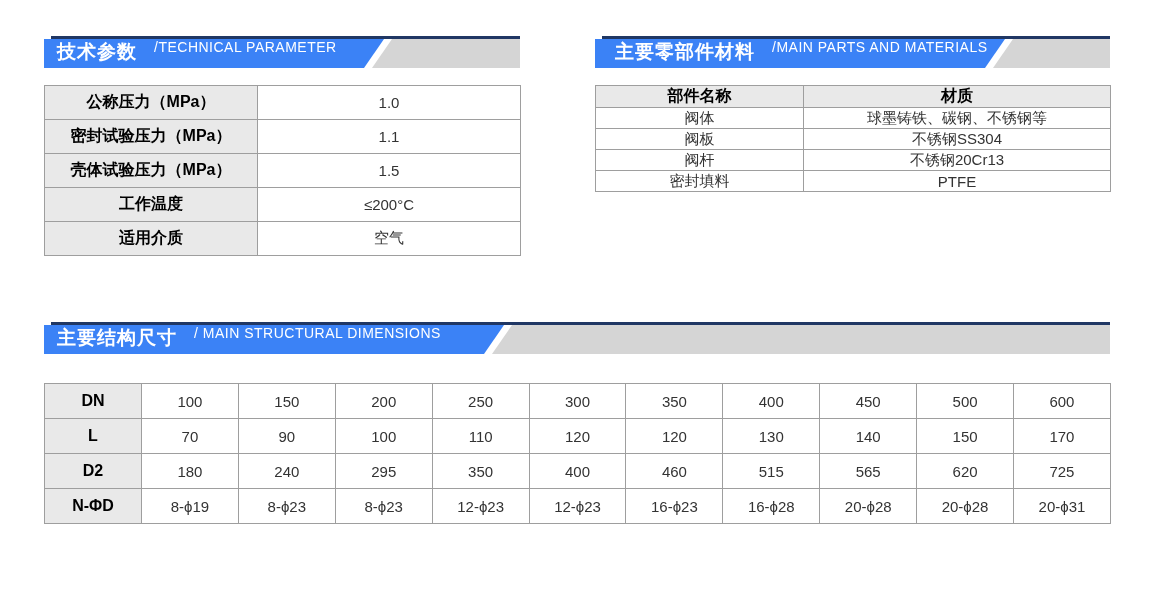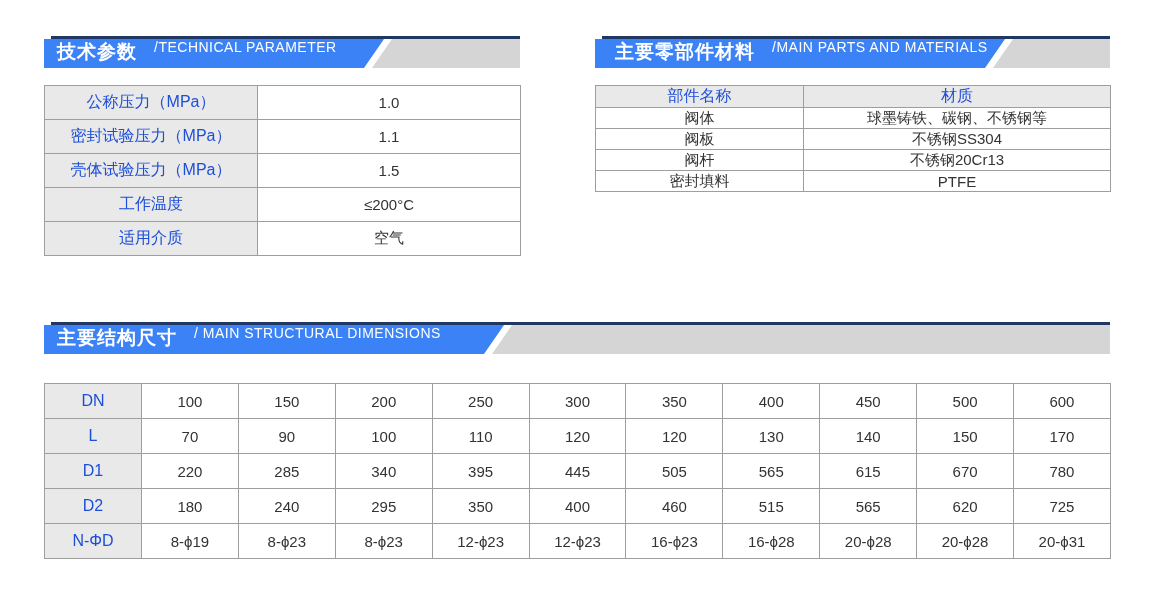--- a/index.html
+++ b/index.html
@@ -34,21 +34,21 @@
 
   
   table {
     position:absolute; border-collapse:collapse; table-layout:fixed;
     background:#fff;
   }
   td,th {
     border:1px solid #9e9e9e; text-align:center; vertical-align:middle;
     overflow:hidden; white-space:nowrap;
   }
-  .lbl { background:#e9e9e9; font-weight:normal; font-size:16px; color:#1d4ed8; }
+  .lbl { background:#e9e9e9; font-weight:bold; font-size:16px; color:#000000; }
   .val { background:#ffffff; font-weight:normal; font-size:15px; color:#333; }
 
   #technical-table  { left:44px;  top:85px;  width:476px; }
   #technical-table td { height:34px; }
 
   #materials-table  { left:595px; top:85px;  width:515px; }
   #materials-table td, #materials-table th { height:21px; }
 
   #dimensions-table { left:44px;  top:383px; width:1066px; }
   #dimensions-table td, #dimensions-table th { height:35px; font-size:15px; }
@@ -192,33 +192,20 @@
         <td class="val">100</td>
         <td class="val">110</td>
         <td class="val">120</td>
         <td class="val">120</td>
         <td class="val">130</td>
         <td class="val">140</td>
         <td class="val">150</td>
         <td class="val">170</td>
       </tr>
       <tr>
-        <th class="lbl">D1</th>
-        <td class="val">220</td>
-        <td class="val">285</td>
-        <td class="val">340</td>
-        <td class="val">395</td>
-        <td class="val">445</td>
-        <td class="val">505</td>
-        <td class="val">565</td>
-        <td class="val">615</td>
-        <td class="val">670</td>
-        <td class="val">780</td>
-      </tr>
-      <tr>
         <th class="lbl">D2</th>
         <td class="val">180</td>
         <td class="val">240</td>
         <td class="val">295</td>
         <td class="val">350</td>
         <td class="val">400</td>
         <td class="val">460</td>
         <td class="val">515</td>
         <td class="val">565</td>
         <td class="val">620</td>

